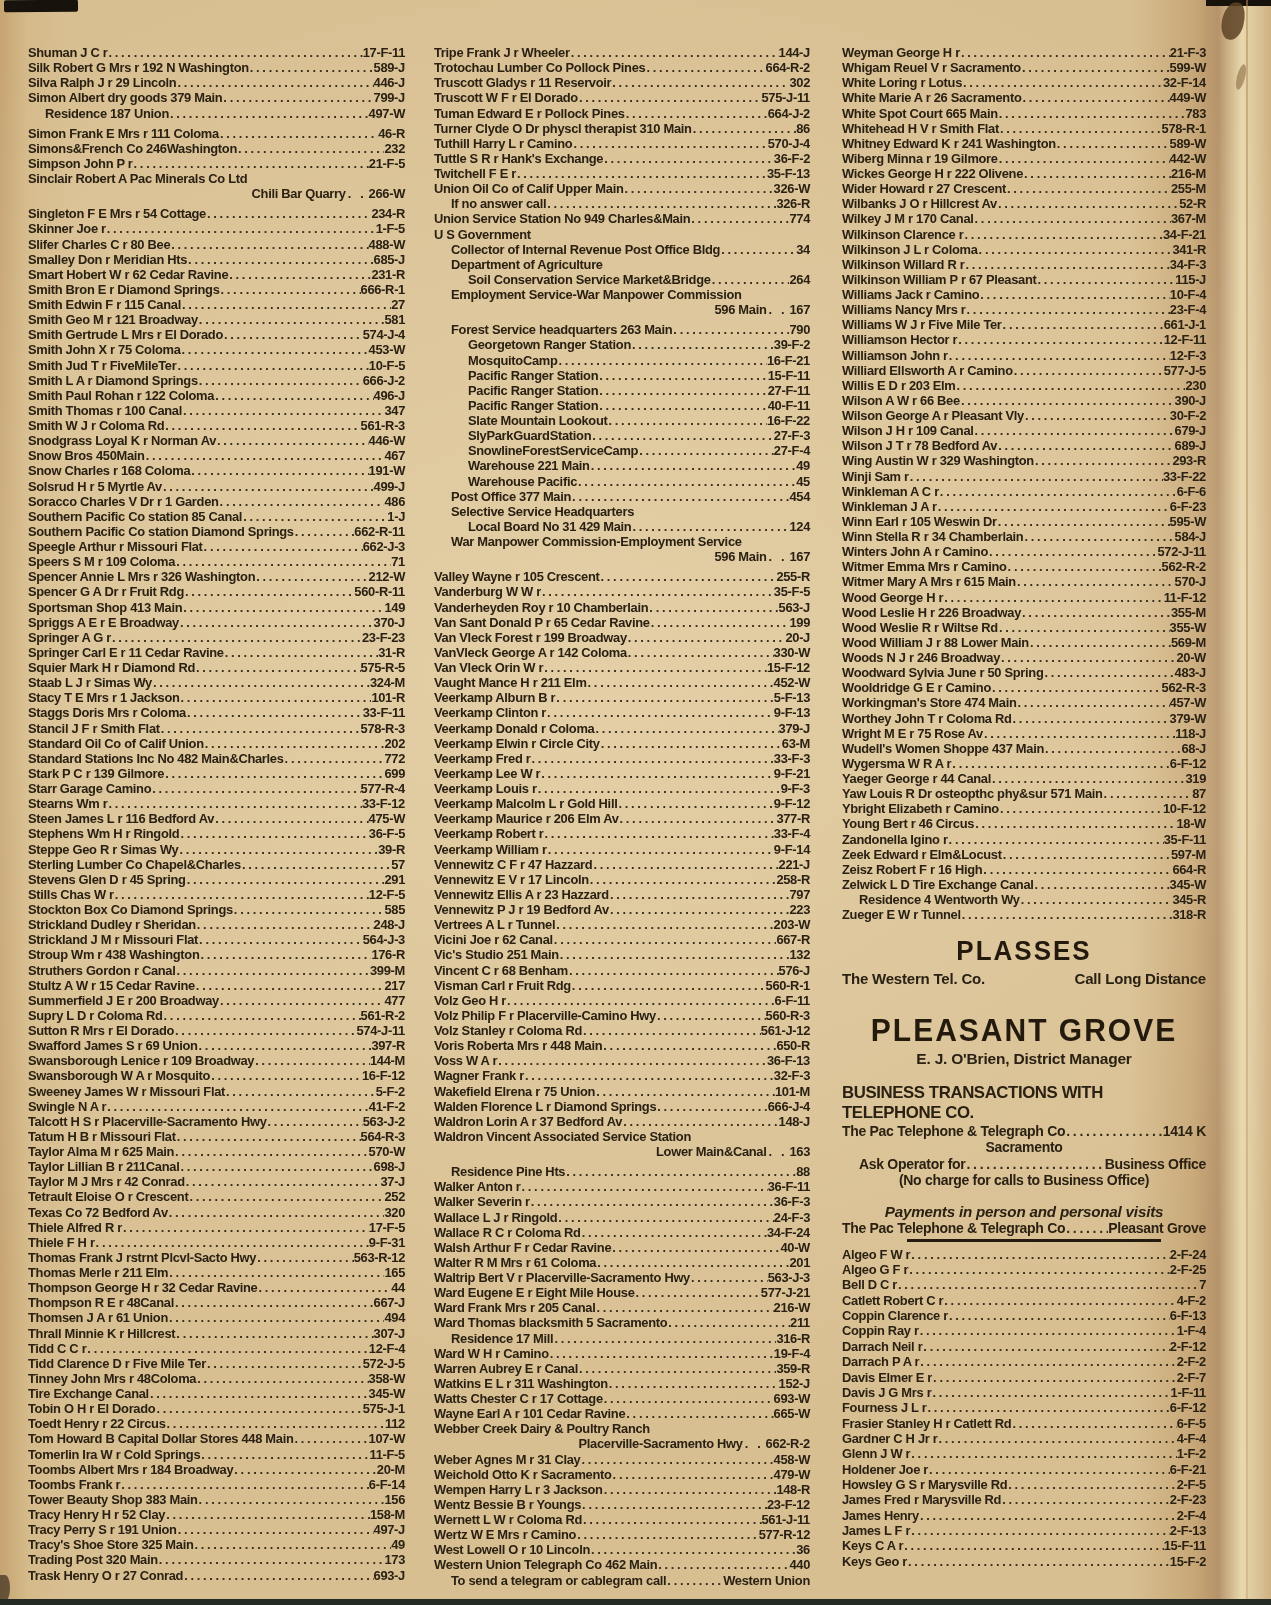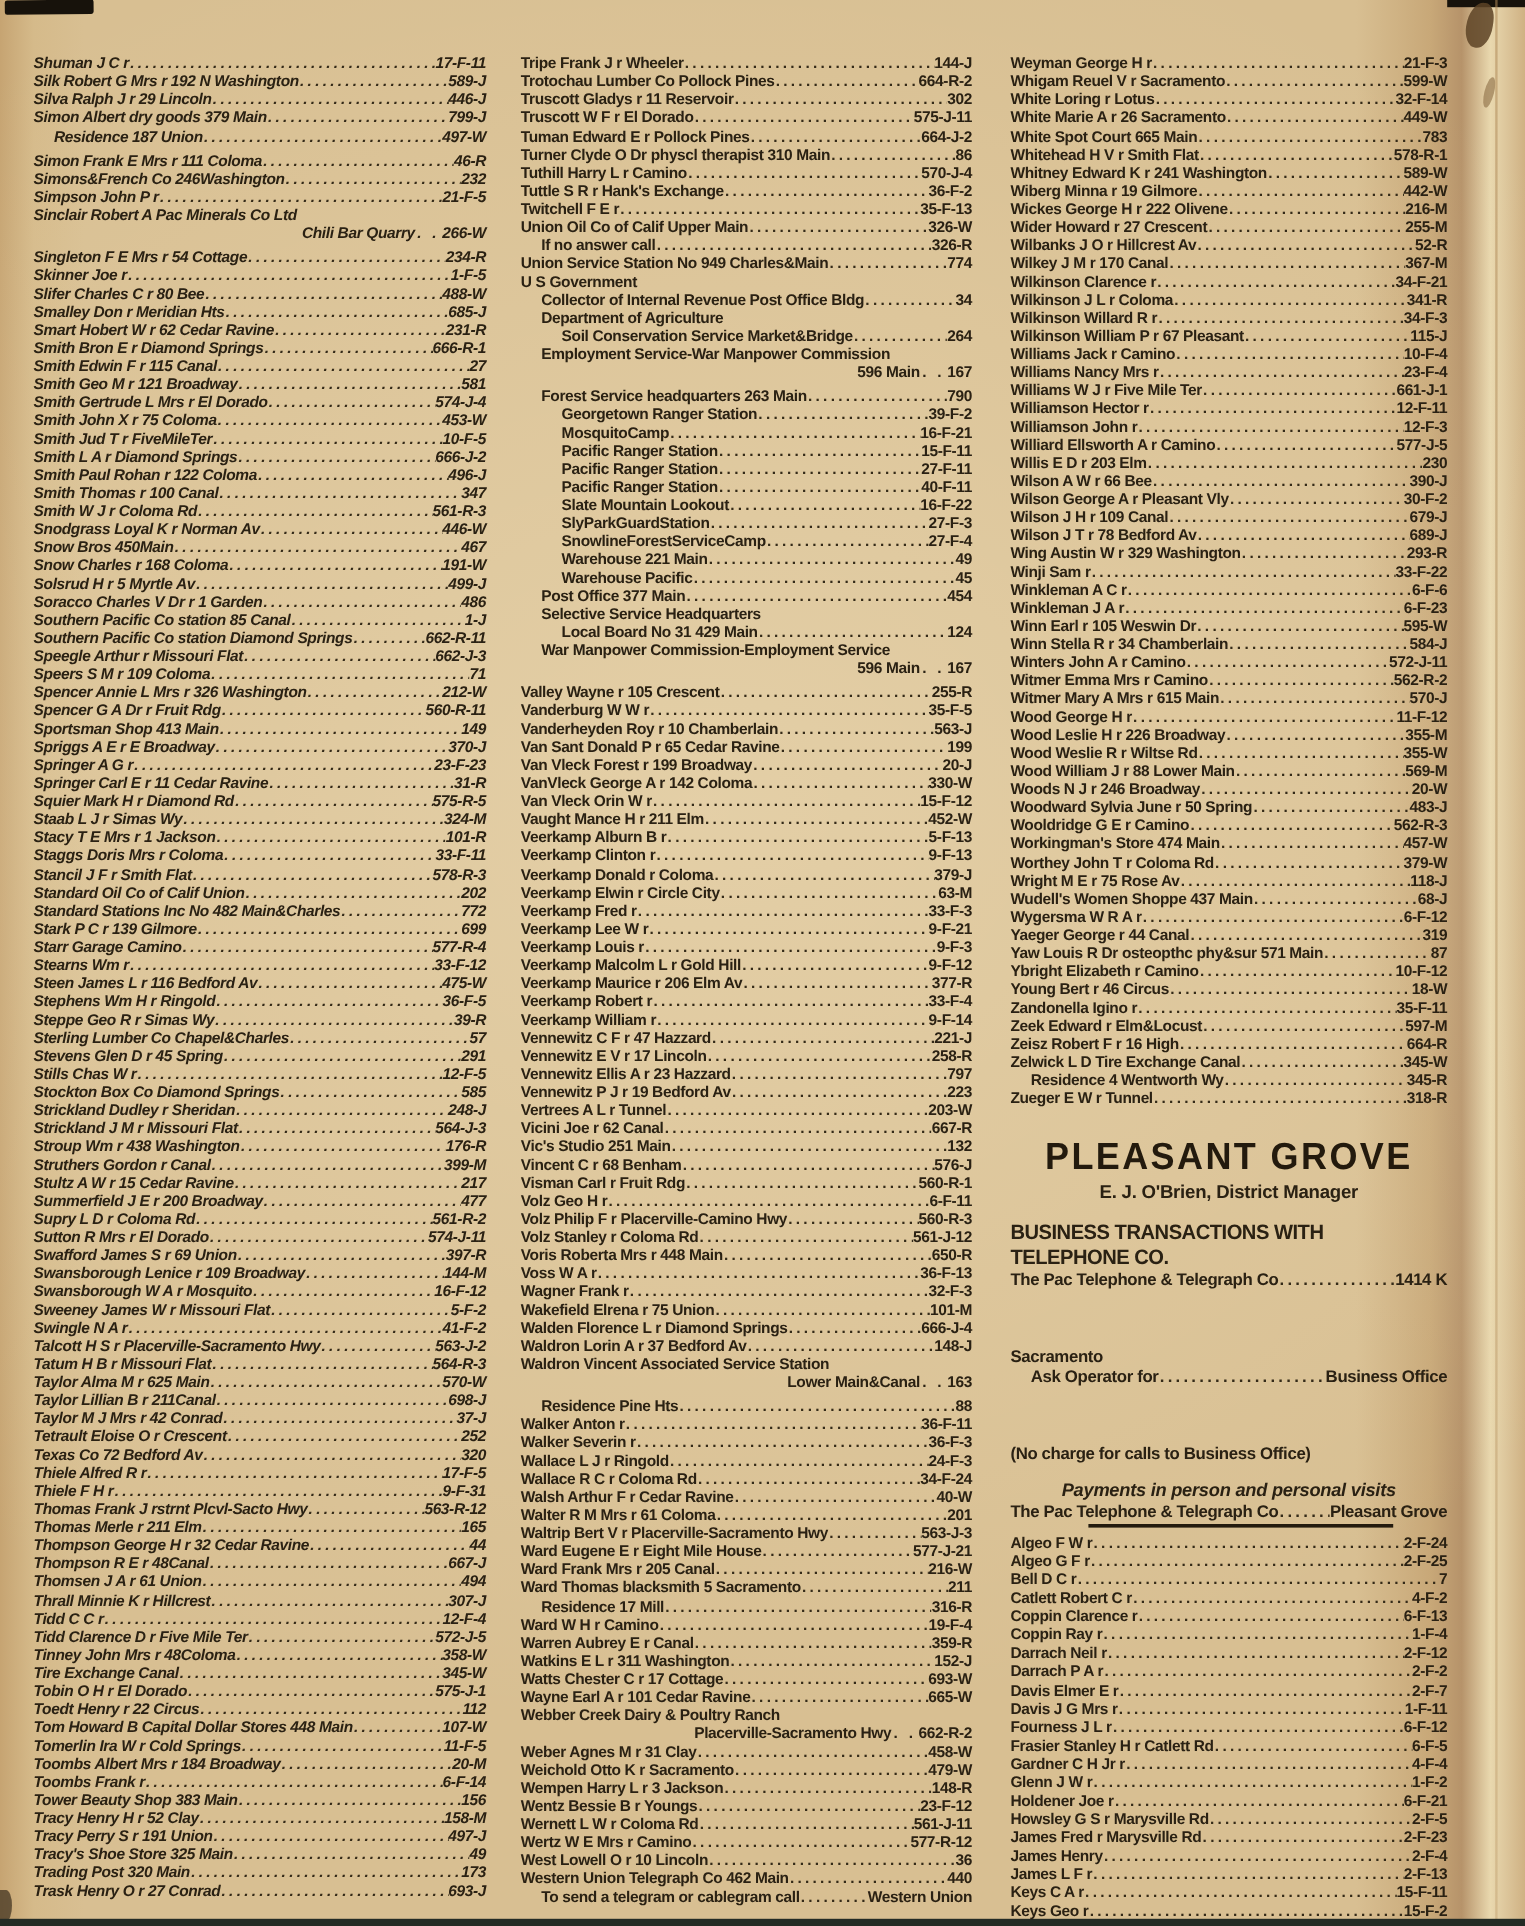--- a/index.html
+++ b/index.html
@@ -22,35 +22,35 @@
 
   
   .hdr{position:absolute;left:30px;top:6px;width:1180px;}
   .hdr-line{display:flex;align-items:baseline;gap:38px;font-weight:700;
     font-size:25px;letter-spacing:.5px;color:#1e160b;transform:scaleY(1.04);}
   .hdr-rule{position:absolute;left:0px;top:30px;width:1176px;height:4px;background:#241b0e;border-radius:2px;}
   .hdr-rule:after{content:"";position:absolute;left:372px;top:1px;right:0;height:3px;background:#241b0e;}
 
   
   .col{position:absolute;top:45px;}
-  #col1{left:28px;width:377px;font-style:italic;}
+  #col1{left:28px;width:377px;}
   #col2{left:434px;width:376px;text-align:center;}
   #col3{left:842px;width:364px;}
 
   .row{display:flex;align-items:baseline;font-weight:700;font-size:12.9px;
        line-height:15.12px;letter-spacing:-.3px;white-space:nowrap;color:#2a2113;}
   .row .nm{flex:0 0 auto;}
   .row .ld{flex:1 1 0;min-width:6px;overflow:hidden;letter-spacing:2.7px;padding:0 2px 0 1px;color:#342a18;}
   .row .ph{flex:0 0 auto;}
   .row.i1 .nm{padding-left:17px;}
   .row.i2 .nm{padding-left:34px;}
   .row.gap{margin-top:5px;}
   .row.right{justify-content:flex-end;}
   .row.right .d2{letter-spacing:2.7px;padding:0 2px;}
-  .row.center{margin-top:48px;}
+  .row.center{justify-content:center;}
 
   
   .sec-plasses{margin-top:14px;}
   .plasses-title{text-align:center;font-weight:700;font-size:26px;letter-spacing:2px;color:#231a0d;transform:scaleY(1.05);}
   .plasses-duo{display:flex;justify-content:space-between;font-weight:700;font-size:15px;margin-top:3px;letter-spacing:-.2px;}
 
   .sec-pg{margin-top:0;}
   .pg-title{text-align:center;font-weight:700;font-size:30px;letter-spacing:2px;margin-top:26px;color:#231a0d;transform:scaleY(1.05);}
   .pg-sub{text-align:center;font-weight:700;font-size:15.5px;margin-top:3px;letter-spacing:-.2px;}
   .pg-biz{font-weight:700;font-size:16.8px;margin-top:15px;letter-spacing:-.4px;transform:scaleY(1.03);transform-origin:left;}
@@ -1361,20 +1361,27 @@
           <span class="ld">..............................................................................................................</span>
           <span class="ph">345-R</span>
         </div>
         <div class="row">
           <span class="nm">Zueger E W r Tunnel</span>
           <span class="ld">..............................................................................................................</span>
           <span class="ph">318-R</span>
         </div>
       </div>
 
+    <div class="sec-plasses">
+      <div class="plasses-title">PLASSES</div>
+      <div class="plasses-duo">
+        <span>The Western Tel. Co.</span>
+        <span>Call Long Distance</span>
+      </div>
+    </div>
 
     <div class="sec-pg">
       <div class="pg-title">PLEASANT GROVE</div>
       <div class="pg-sub">E. J. O'Brien, District Manager</div>
       <div class="pg-biz">BUSINESS TRANSACTIONS WITH TELEPHONE CO.</div>
       <div class="contact">
           <div class="row">
             <span class="nm">The Pac Telephone &amp; Telegraph Co</span>
             <span class="ld">..............................................................................................................</span>
             <span class="ph">1414 K</span>

